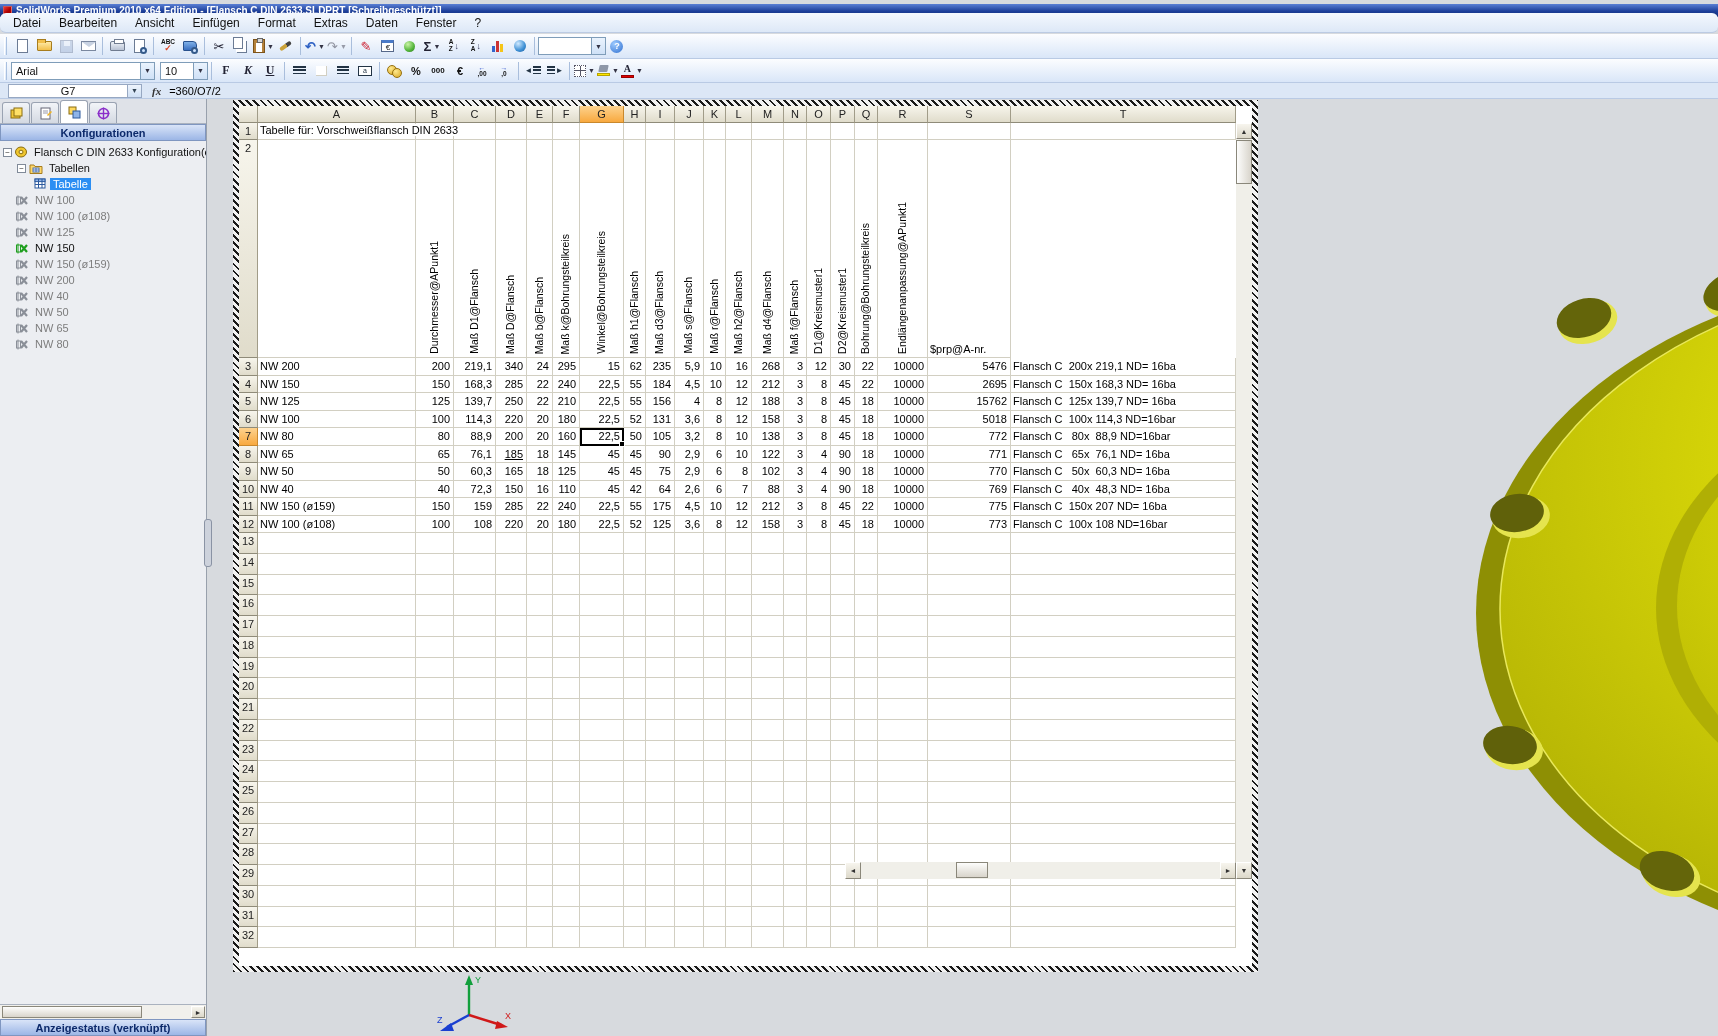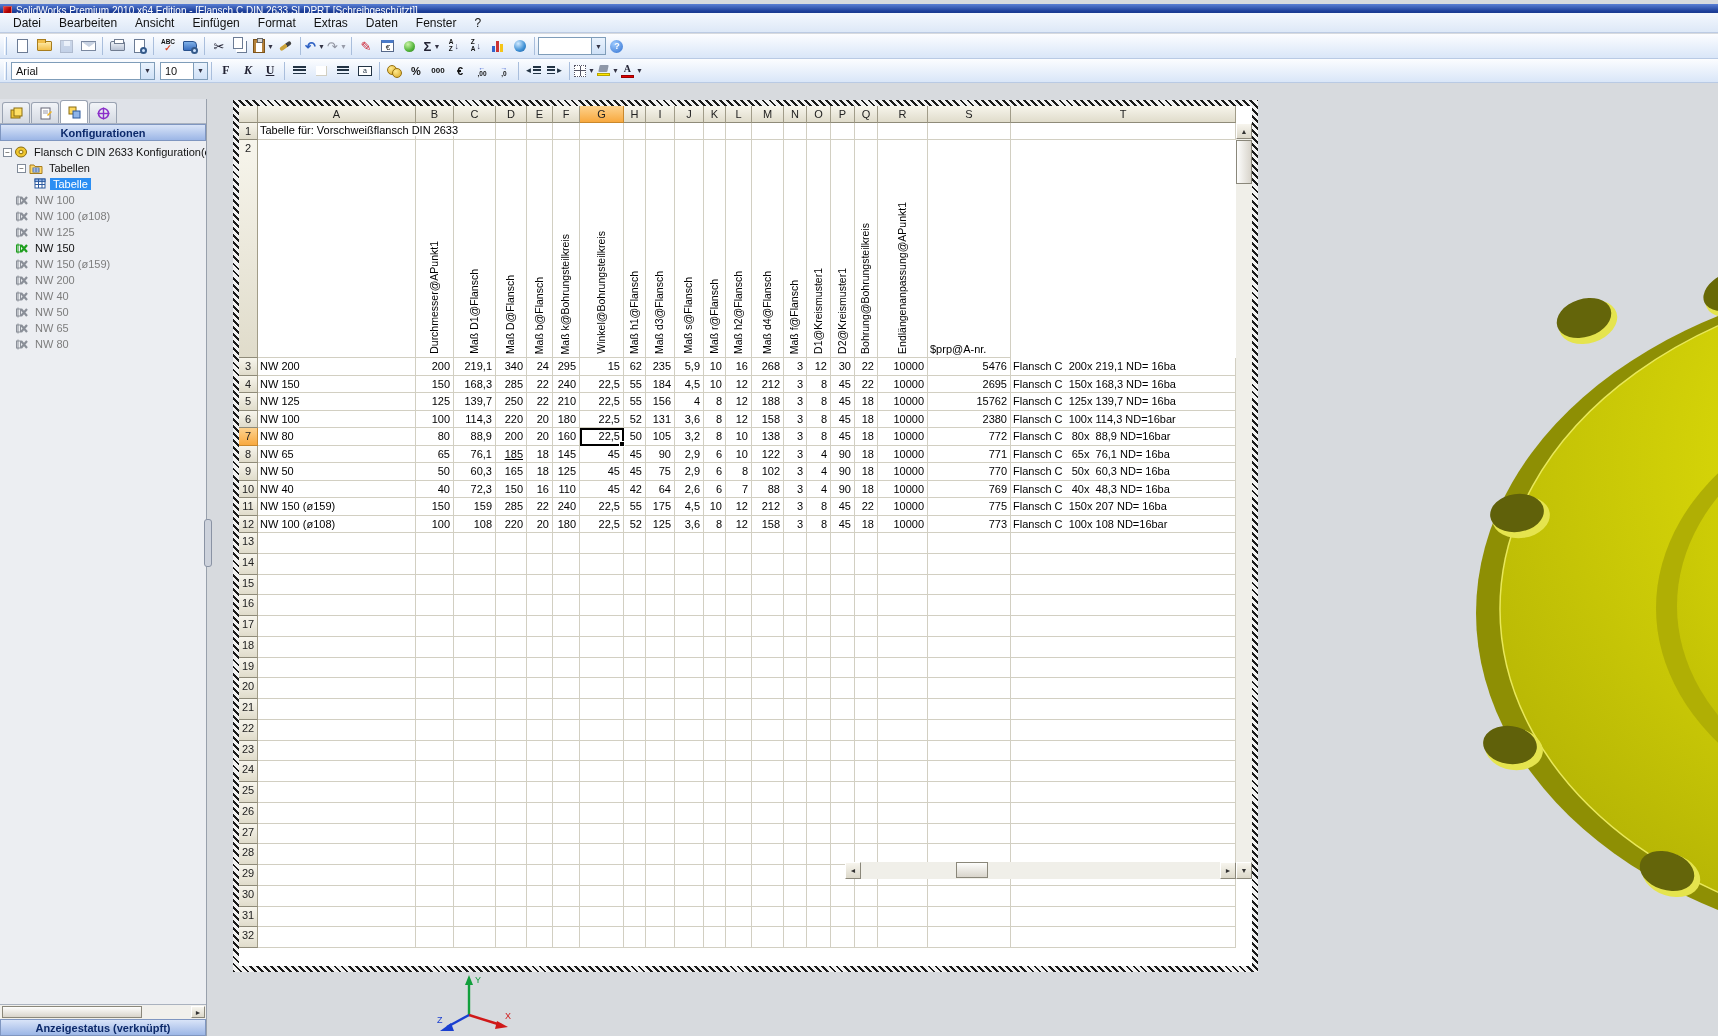--- a/index.html
+++ b/index.html
@@ -3,26 +3,26 @@
 <meta charset="utf-8">
 <style>
   html,body{margin:0;padding:0;background:#6b6f78;}
   *{box-sizing:border-box;}
   .app{position:relative;width:1718px;height:1036px;overflow:hidden;
        font-family:"Liberation Sans",sans-serif;background:#d7dade;-webkit-font-smoothing:antialiased;}
 
   
   .titlebar{position:absolute;left:0;top:4px;width:100%;height:13px;
     background:linear-gradient(#5a7fd4,#1d3f9a 55%,#142e77);display:flex;align-items:center;
-    color:#fff;font-size:10px;font-weight:normal;padding-left:3px;overflow:hidden;}
+    color:#fff;font-size:10px;font-weight:bold;padding-left:3px;overflow:hidden;}
   .swicon{width:9px;height:9px;background:linear-gradient(135deg,#e33,#a00 60%);border:1px solid #fff5;margin-right:4px;flex:0 0 auto;}
 
   
   .menubar{position:absolute;left:0;top:13px;width:100%;height:20px;background:linear-gradient(#f4f8fe,#dde8f7);
-    border-bottom:1px solid #bccbe3;display:flex;align-items:center;font-size:12px;color:#111;padding-left:4px;}
+    border-bottom:1px solid #bccbe3;display:flex;align-items:center;font-size:12px;color:#111;padding-left:4px;border-radius:6px;}
   .mi{padding:2px 9px;cursor:default;}
 
   
   .toolbar{position:absolute;left:0;width:100%;background:linear-gradient(#fcfdff,#d9e6f8);
     border-bottom:1px solid #b9cae4;display:flex;align-items:center;padding-left:2px;}
   .tb1{top:34px;height:25px;}
   .tb2{top:59px;height:24px;}
   .tgrip{width:3px;height:18px;border-left:1px solid #fff;border-right:1px solid #a9c0e0;margin:0 4px 0 2px;flex:0 0 auto;}
   .tsep{width:1px;height:18px;background:#a9bedc;margin:0 3px;flex:0 0 auto;}
   .tbtn{min-width:22px;height:21px;display:flex;align-items:center;justify-content:center;position:relative;
@@ -370,20 +370,28 @@
       </span>
     <span class="tbtn">
         <span class="ic-fc">
           <span>A</span>
           <span class="bar" style="background:#e00000;border:1px solid #900;"></span>
         </span>
         <span class="caret">▼</span>
       </span>
   </div>
 
+  <div class="formulabar">
+    <span class="namebox">
+        <span>G7</span>
+      </span>
+    <span class="nbarrow">▼</span>
+    <span class="fx">fx</span>
+    <span class="formulatxt">=360/O7/2</span>
+  </div>
 
   <div class="main">
 
     <div class="viewport">
 
       <svg class="flange" viewBox="0 0 455 701">
         <defs>
           <radialGradient id="faceG" cx="68%" cy="28%" r="85%">
             <stop offset="0%" stop-color="#f1f06e"></stop>
             <stop offset="45%" stop-color="#d9d808"></stop>
@@ -797,21 +805,21 @@
               <div class="c num" style="width: 29px;">131</div>
               <div class="c num" style="width: 29px;">3,6</div>
               <div class="c num" style="width: 22px;">8</div>
               <div class="c num" style="width: 26px;">12</div>
               <div class="c num" style="width: 32px;">158</div>
               <div class="c num" style="width: 23px;">3</div>
               <div class="c num" style="width: 24px;">8</div>
               <div class="c num" style="width: 24px;">45</div>
               <div class="c num" style="width: 23px;">18</div>
               <div class="c num" style="width: 50px;">10000</div>
-              <div class="c num" style="width: 83px;">2380</div>
+              <div class="c num" style="width: 83px;">5018</div>
               <div class="c tcol" style="width: 225px;">Flansch C  100x 114,3 ND=16bar</div>
             </div>
             <div class="r" style="height: 17.5px;">
               <div class="hc selhdr" style="width: 19px;">7</div>
               <div class="c" style="width: 158px;">NW 80</div>
               <div class="c num" style="width: 38px;">80</div>
               <div class="c num" style="width: 42px;">88,9</div>
               <div class="c num" style="width: 31px;">200</div>
               <div class="c num" style="width: 26px;">20</div>
               <div class="c num" style="width: 27px;">160</div>

